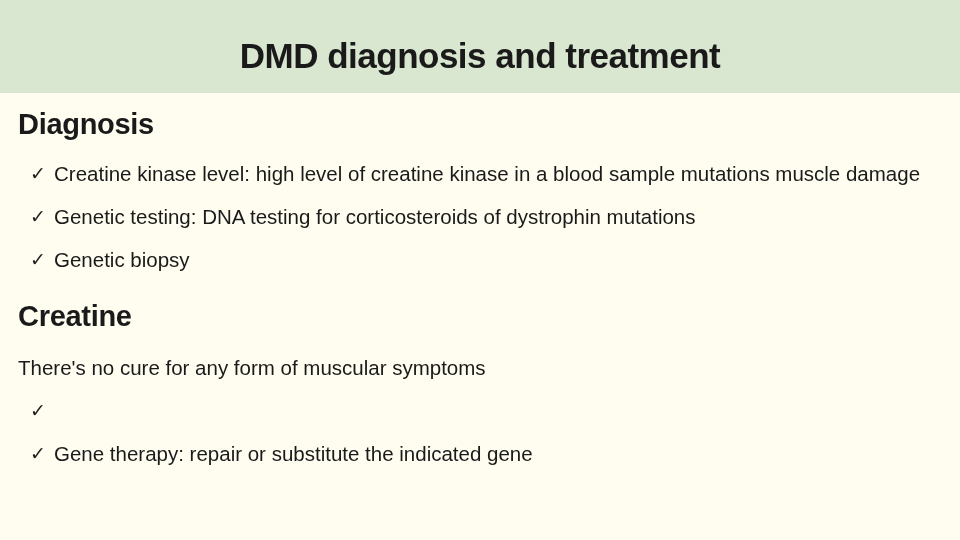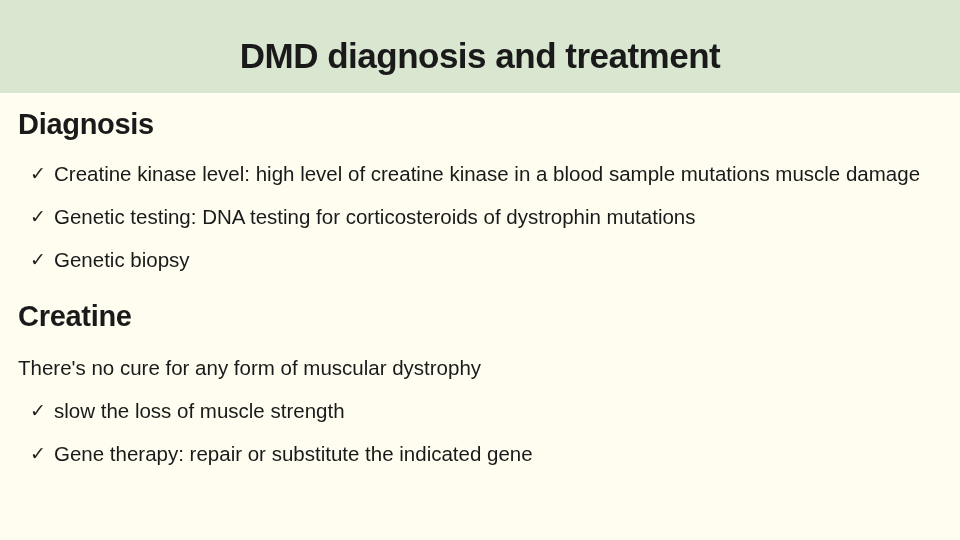--- a/index.html
+++ b/index.html
@@ -88,26 +88,25 @@
     <div class="btext">Genetic testing: DNA testing for corticosteroids of dystrophin mutations</div>
   </div>
 
   <div class="bullet">
     <span class="check">✓</span>
     <div class="btext">Genetic biopsy</div>
   </div>
 
   <h2 class="section-heading heading-treatment">Creatine</h2>
 
-  <div class="intro-text">There's no cure for any form of muscular dystrophy</div>
+  <div class="intro-text">There's no cure for any form of muscular symptoms</div>
 
   <div class="bullet">
     <span class="check">✓</span>
     <div class="btext">
-      <div class="bline">slow the loss of muscle strength</div>
     </div>
   </div>
 
   <div class="bullet">
     <span class="check">✓</span>
     <div class="btext">Gene therapy: repair or substitute the indicated gene</div>
   </div>
 
 </div>
 

